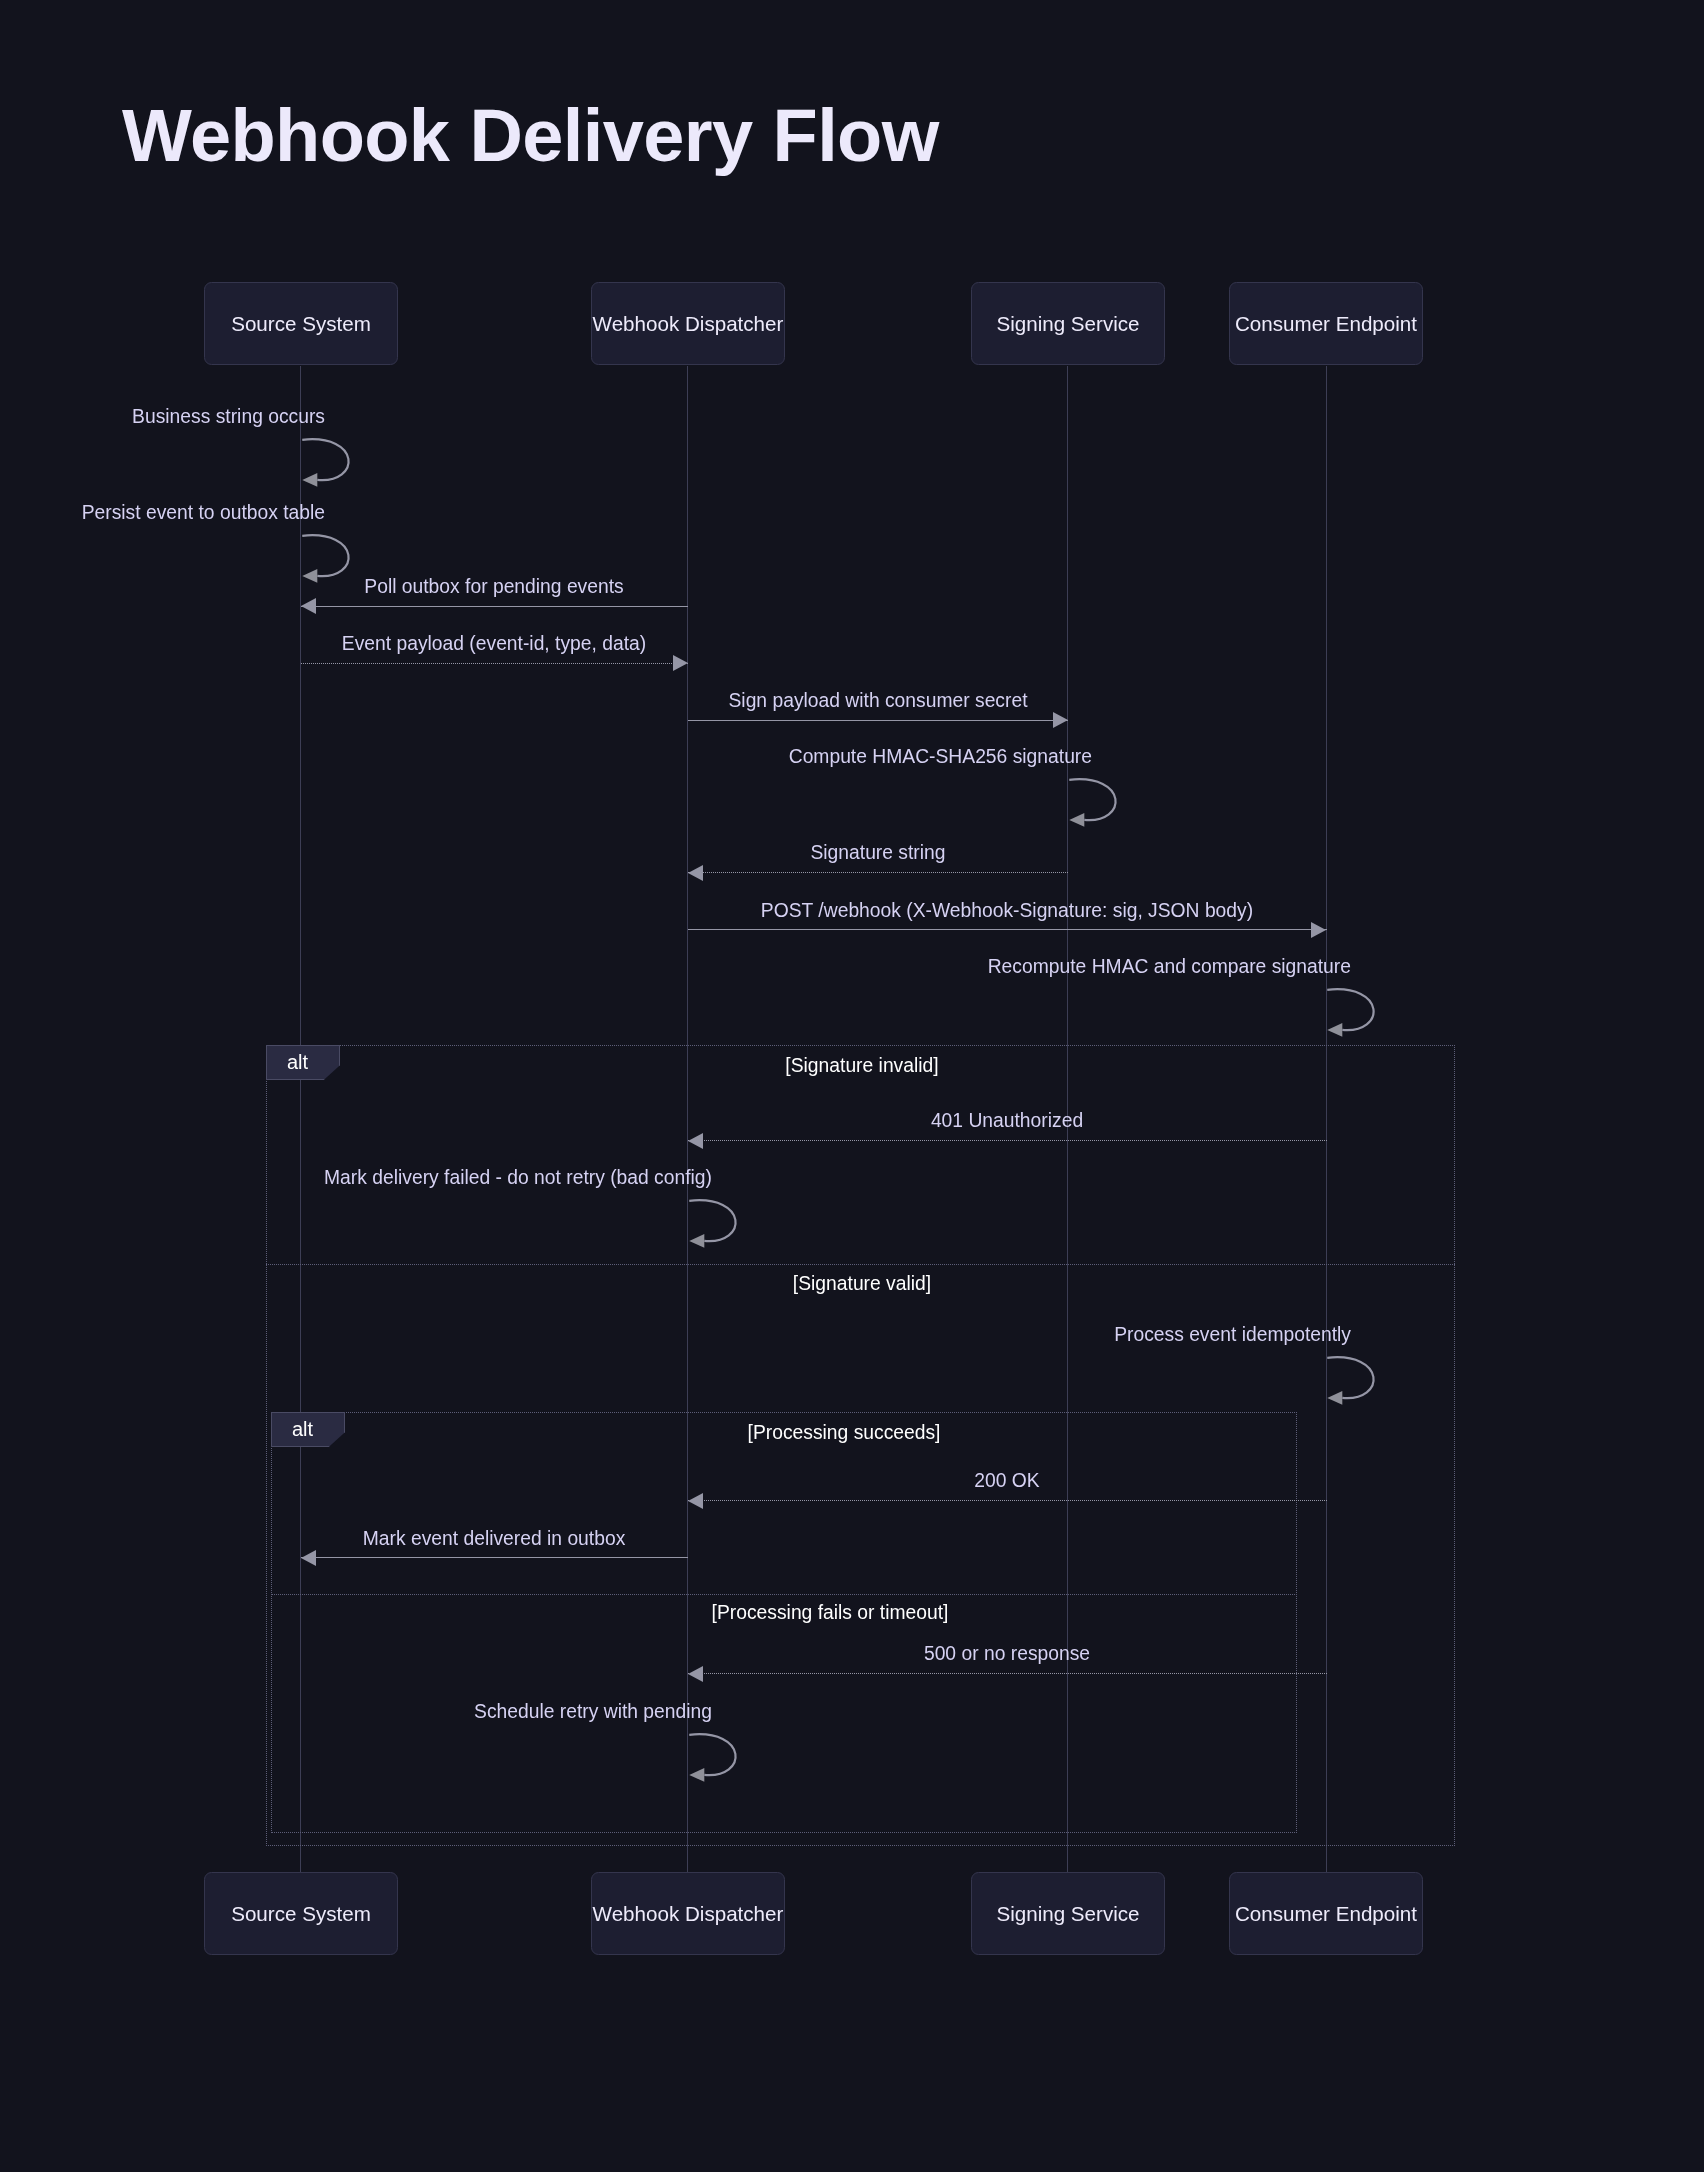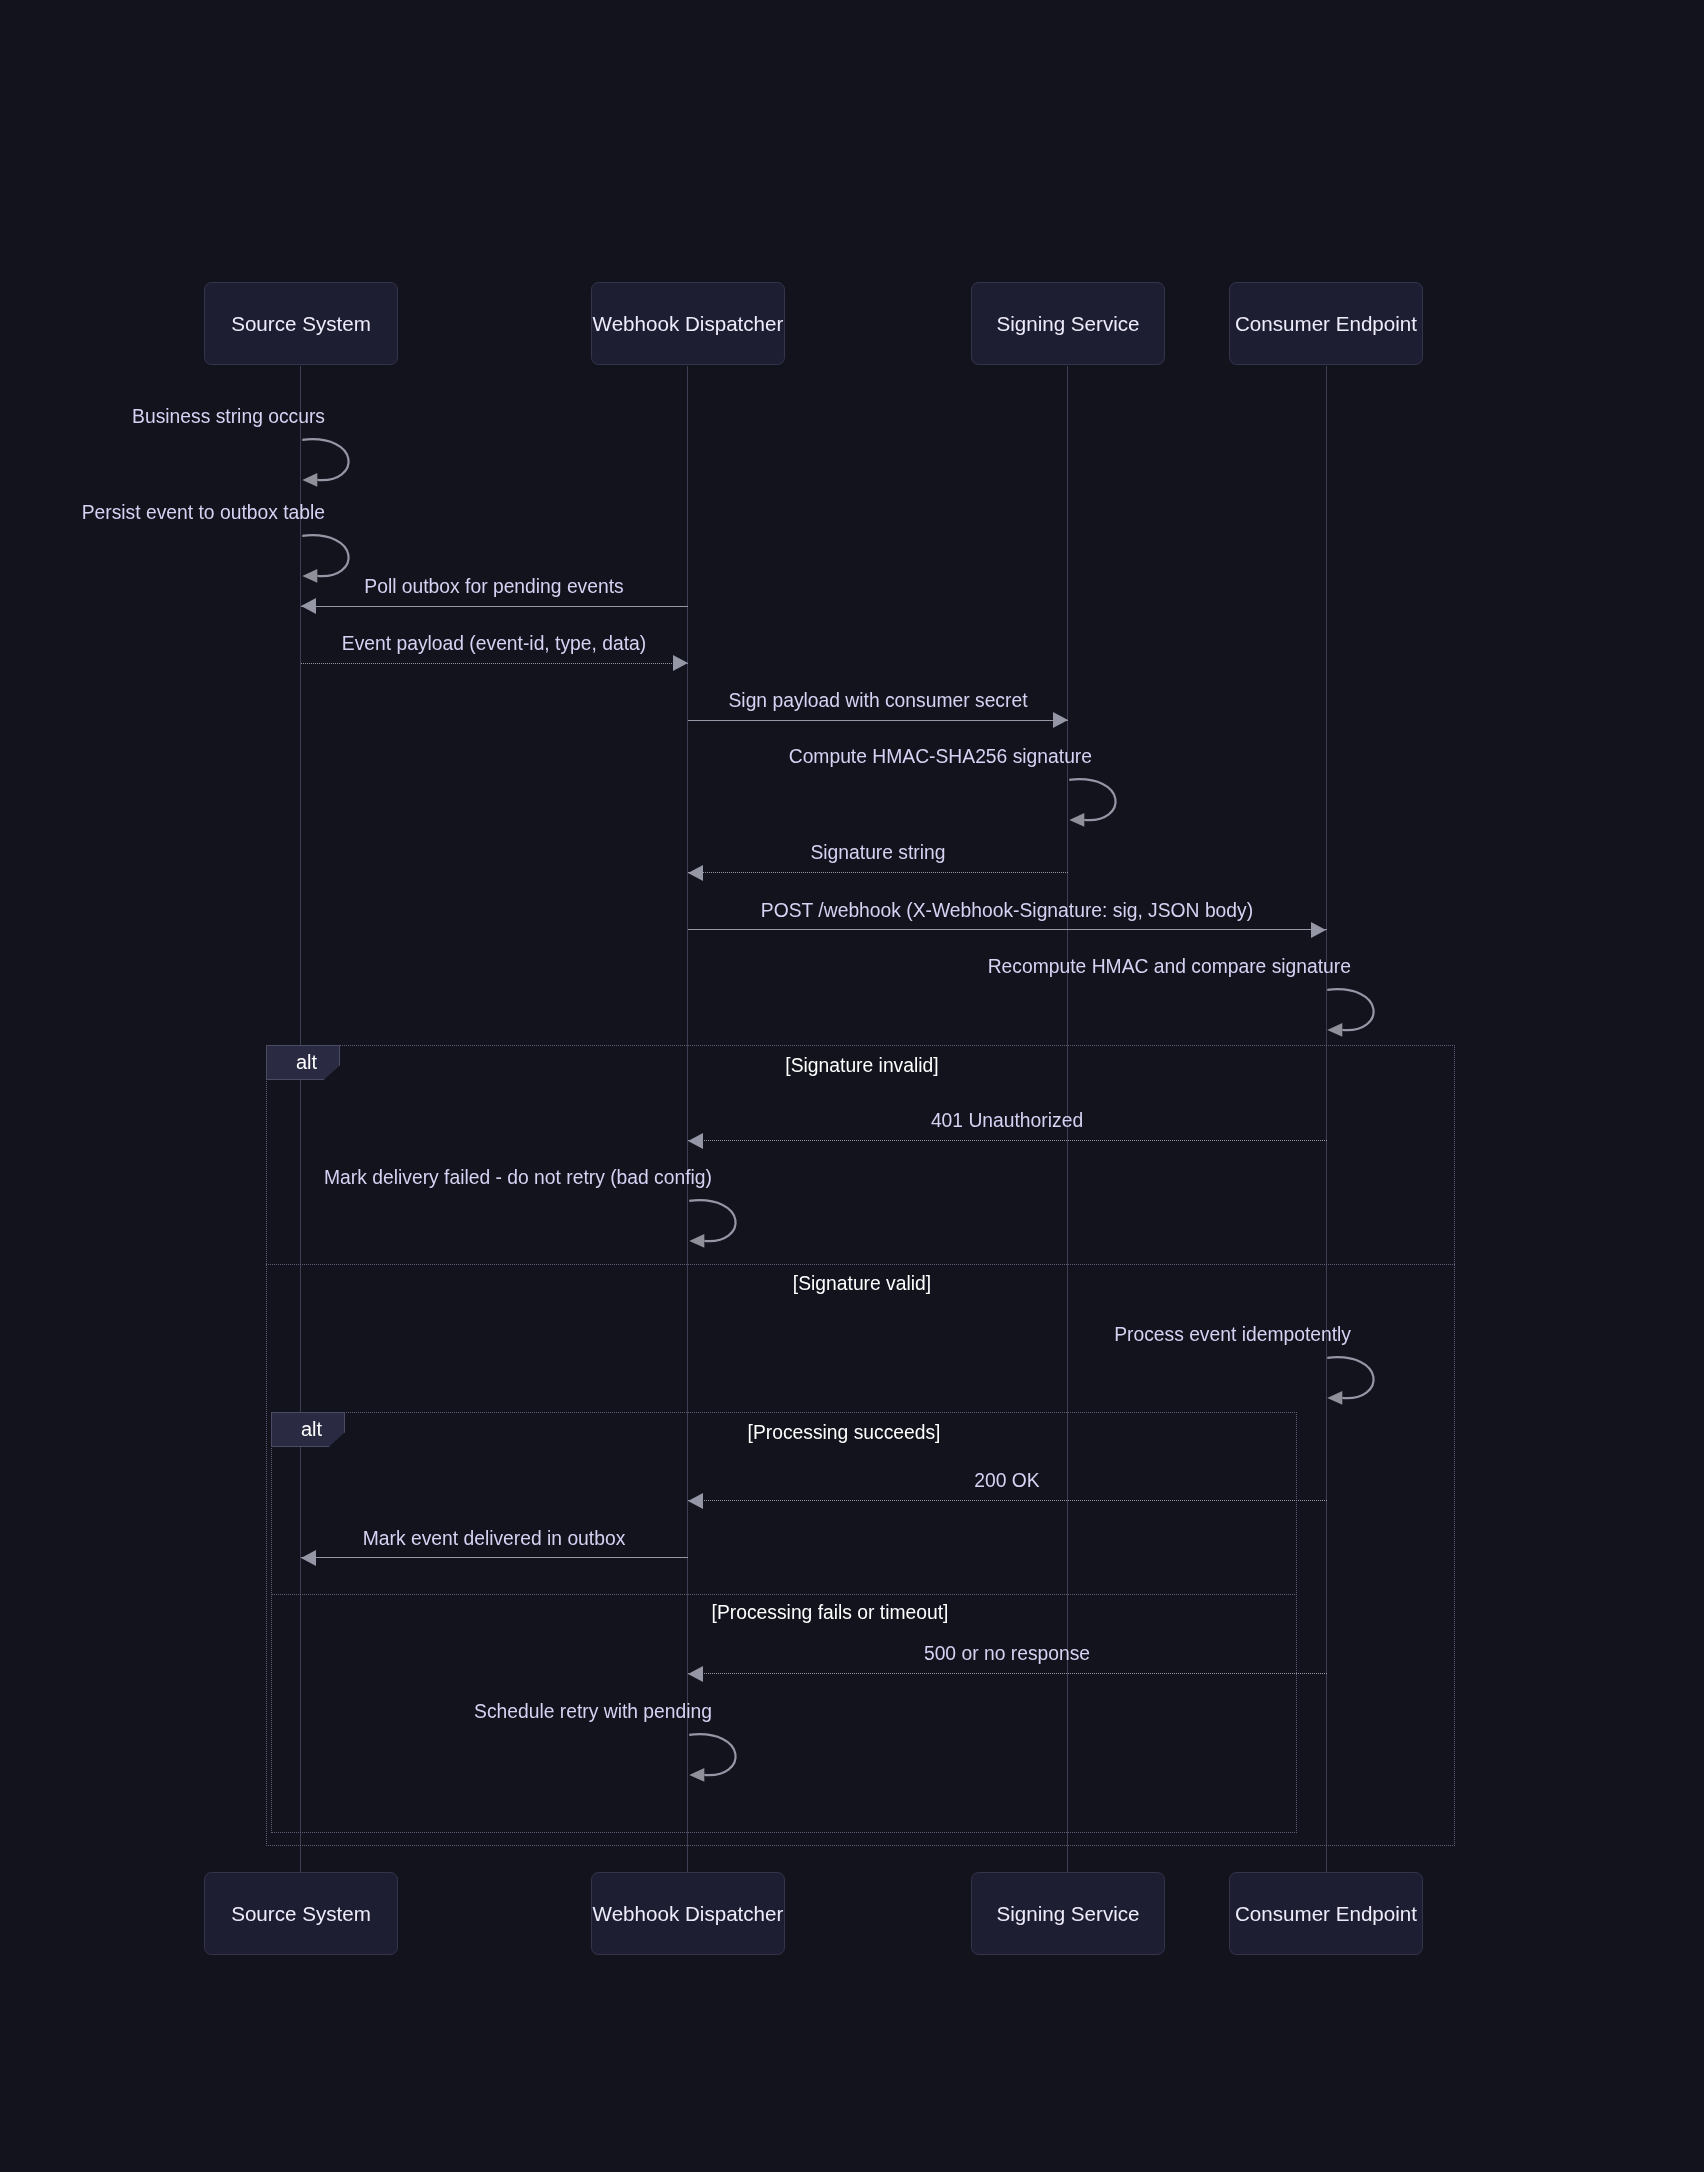--- a/index.html
+++ b/index.html
@@ -59,35 +59,36 @@
   .altbox{
     position:absolute;border:1.9px dotted #5d5e78;box-sizing:border-box;
   }
   .alt-divider{
     position:absolute;height:0;border-top:1.9px dotted #5d5e78;
   }
   .alt-tag{
     position:absolute;background:#2a2b42;border:1.2px solid #4a4b64;
     box-sizing:border-box;
     display:flex;align-items:center;
-    padding-left:29px;
+    padding-left:20px;
     clip-path:polygon(0 0, 100% 0, 100% 58%, 78% 100%, 0 100%);
     text-align:right;
   }
   .alt-tag span{font-size:20px;color:#ffffff;}
   .footer{
     position:absolute;
     font-family:"Liberation Mono", monospace;
     font-size:32px;color:#7a5cf5;white-space:nowrap;
   }
 </style>
 </head>
 <body>
 
 <div id="stage">
+    <div class="title">Webhook Delivery Flow</div>
     <div class="pbox" style="left: 204px; top: 282px;">
       <span>Source System</span>
     </div>
     <div class="pbox" style="left: 204px; top: 1872px;">
       <span>Source System</span>
     </div>
     <div class="lifeline" style="left: 300px; top: 366px; height: 1506px;"></div>
     <div class="pbox" style="left: 591px; top: 282px;">
       <span>Webhook Dispatcher</span>
     </div>

